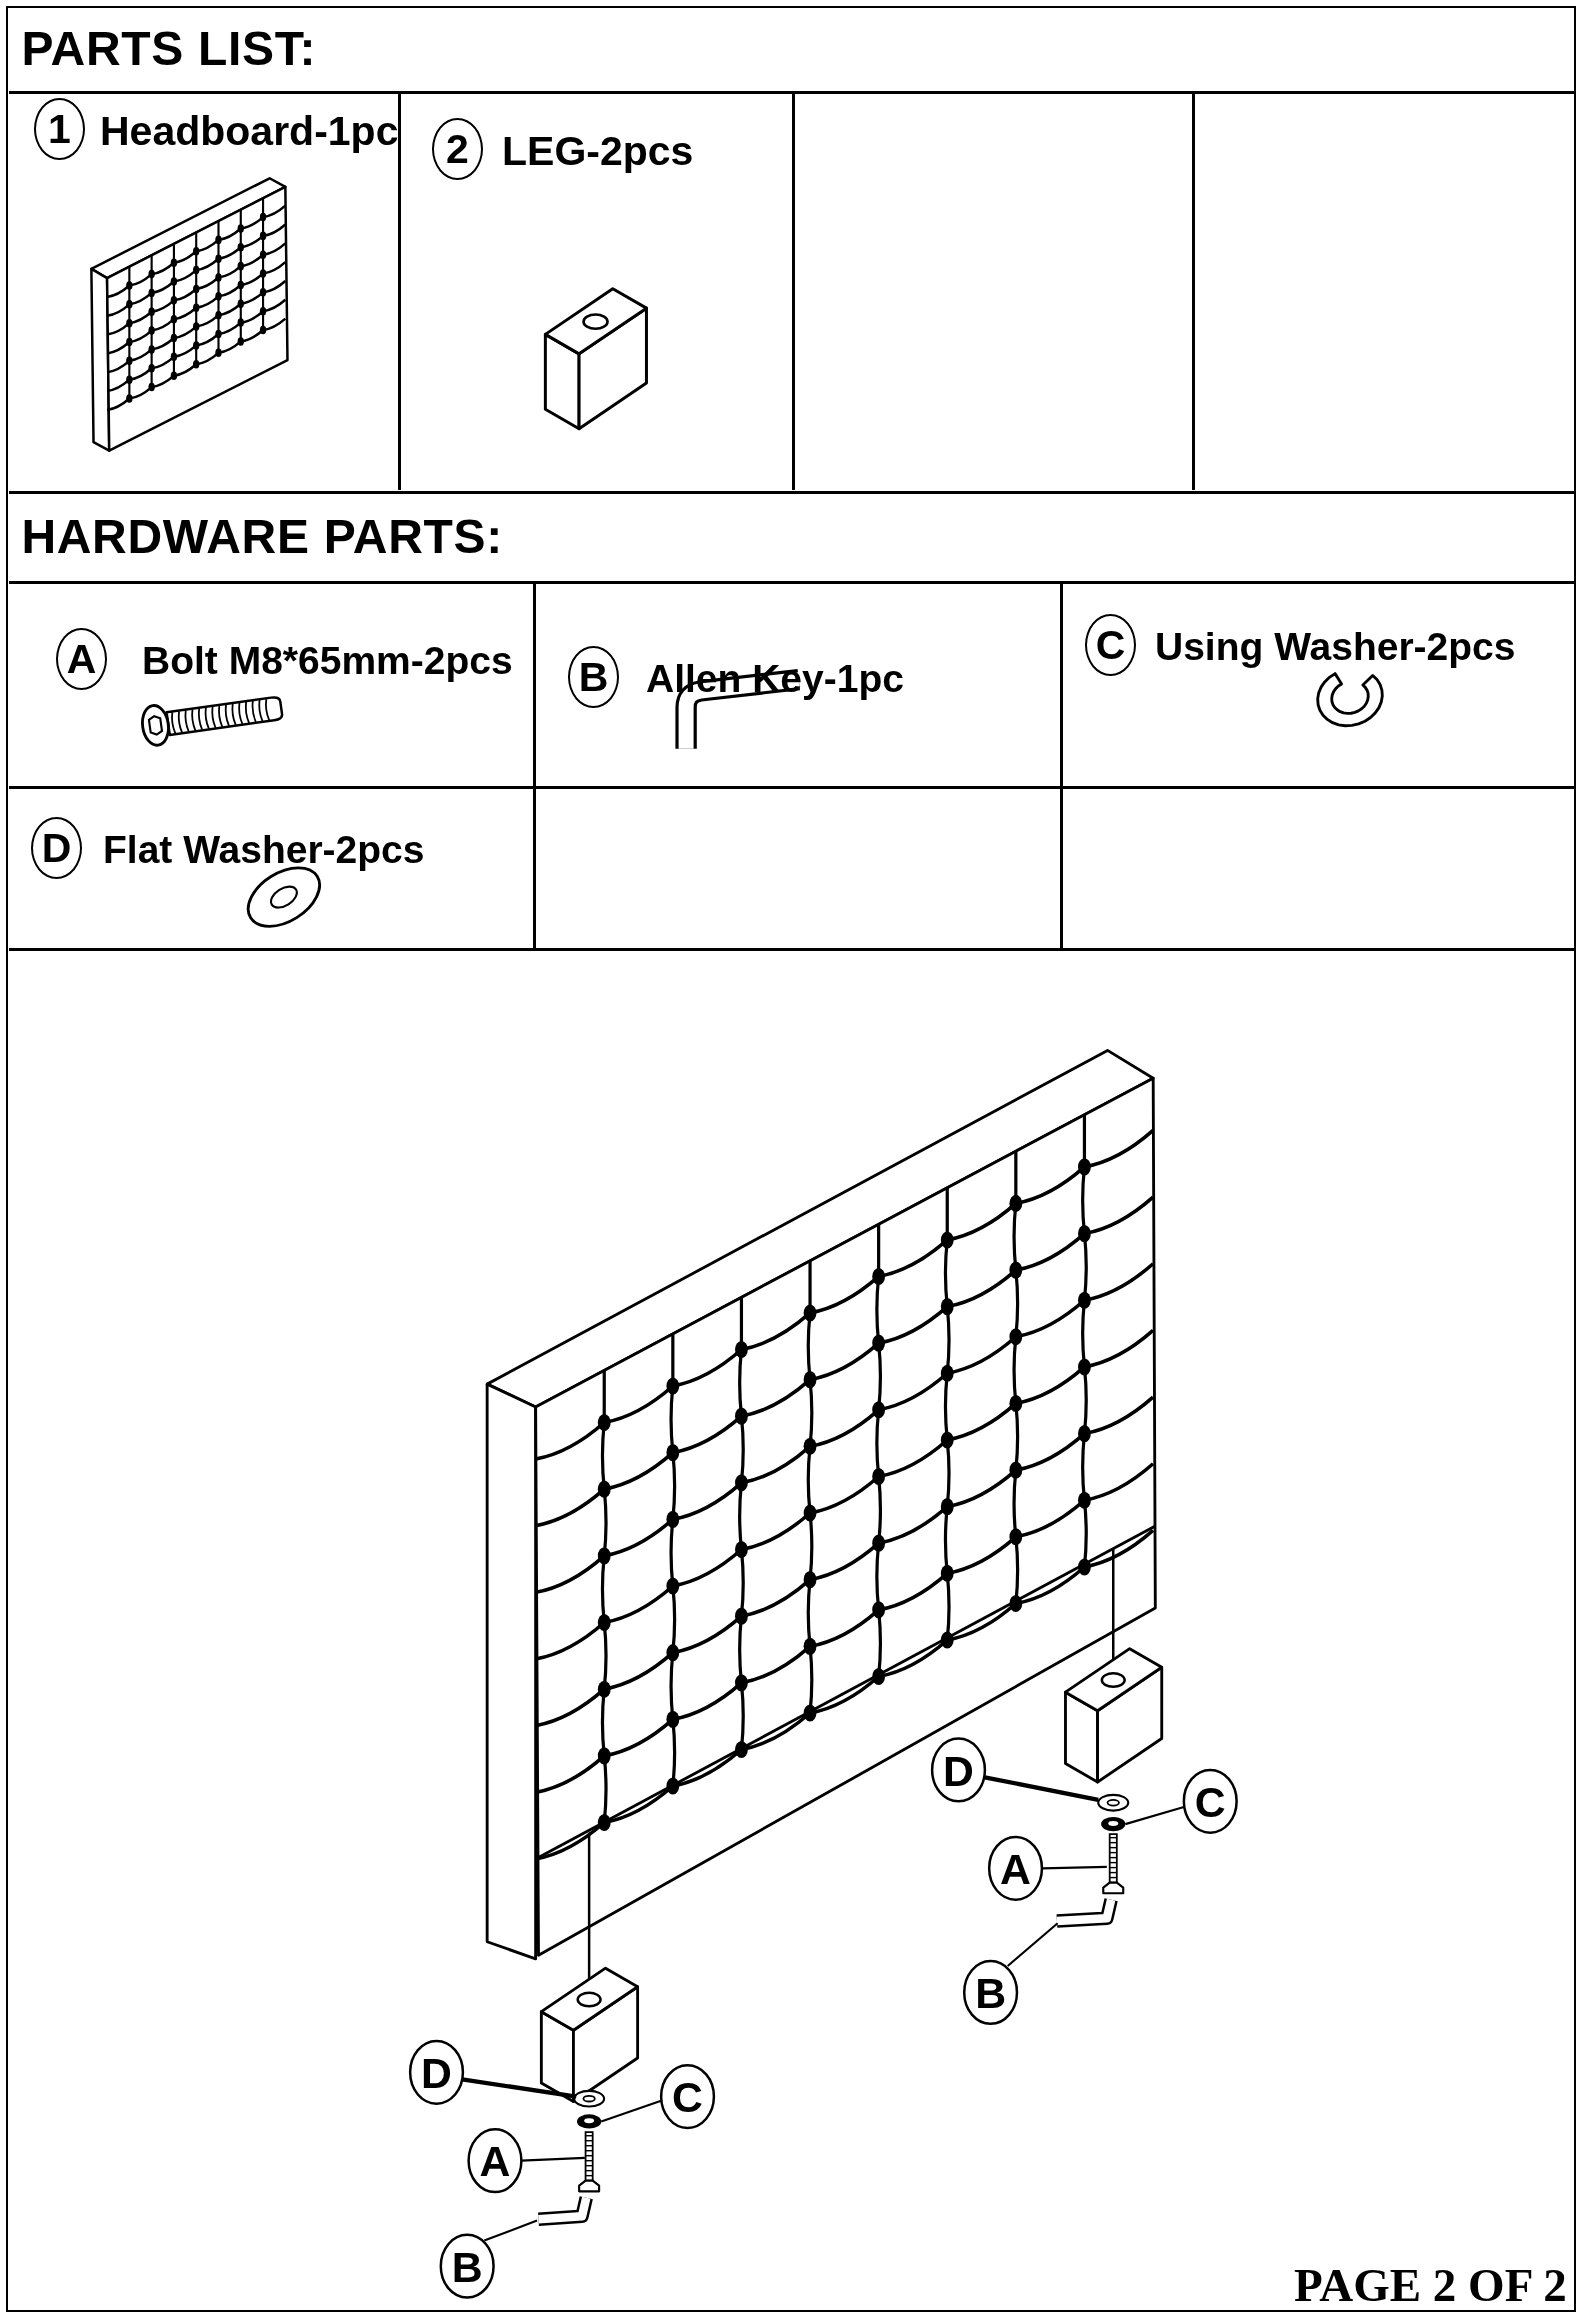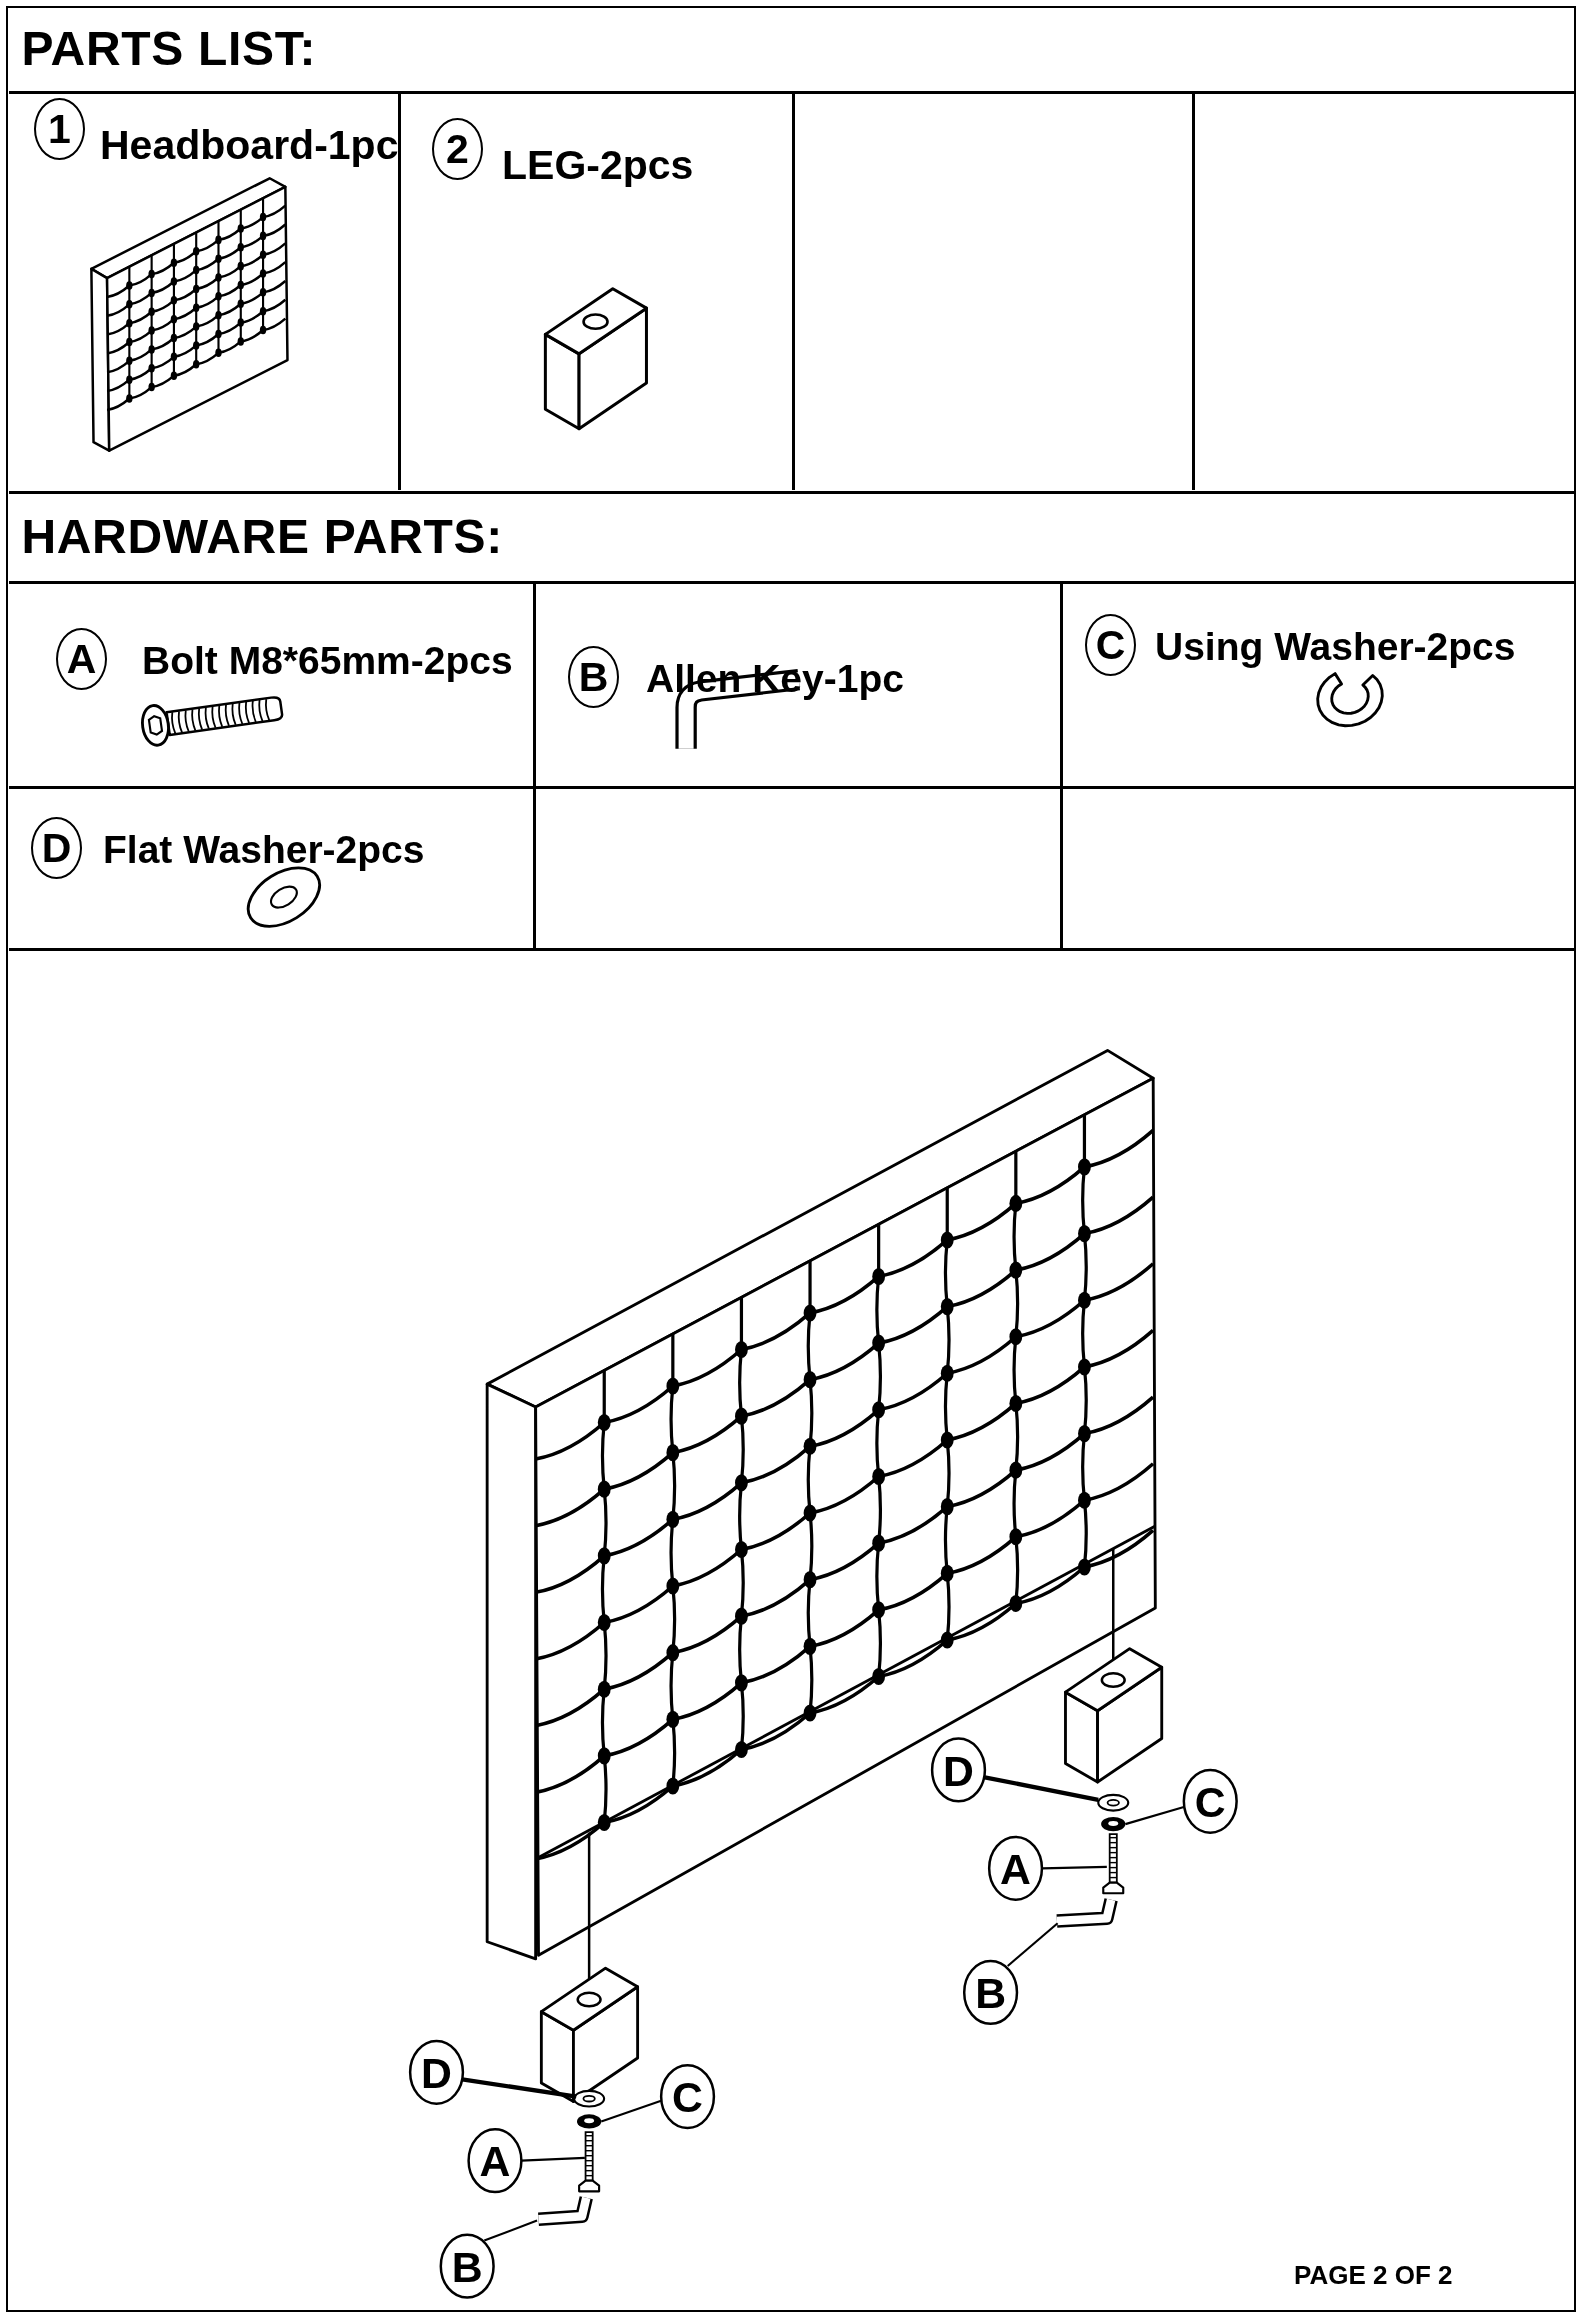--- a/index.html
+++ b/index.html
@@ -2,26 +2,26 @@
 <html style="font-size:11.4px"><head>
 <meta charset="utf-8">
 <style>
   html,body{margin:0;padding:0;background:#888;}
   .page{position:relative;width:1584px;height:2319px;background:#fff;
         font-family:"Liberation Sans","DejaVu Sans",sans-serif;color:#000;overflow:hidden;}
   .frame{position:absolute;left:5.7px;top:5.7px;width:1566px;height:2302px;border:2.9px solid #000;}
   .hl,.vl{position:absolute;background:#000;}
   .title{position:absolute;font-weight:bold;font-size:48px;line-height:1;white-space:nowrap;letter-spacing:0.7px;text-align:right;}
   .lbl{position:absolute;font-weight:bold;font-size:39px;line-height:1;white-space:nowrap;}
-  .lbl.big{font-size:41px;margin-top:14px;}
+  .lbl.big{font-size:41px;}
   .badge{position:absolute;width:47px;height:58px;border:2.9px solid #000;border-radius:50%;
          background:#fff;display:flex;align-items:center;justify-content:center;
          font-weight:bold;font-size:41px;line-height:1;}
   .step{position:absolute;font-weight:bold;font-size:36px;line-height:1;white-space:nowrap;letter-spacing:-0.4px;}
-  .pageno{position:absolute;font-weight:bold;font-size:26px;line-height:1;white-space:nowrap;}
+  .pageno{position:absolute;font-weight:bold;font-size:47px;line-height:1;white-space:nowrap;font-family:Liberation Serif, serif;}
   svg.art{position:absolute;left:0;top:0;width:1584px;height:2319px;}
   .co-txt{font-family:"Liberation Sans","DejaVu Sans",sans-serif;font-weight:bold;font-size:60px;
           text-anchor:middle;fill:#000;}
 </style>
 </head>
 <body>
 
 <div class="page">
 
   <div class="frame"></div>

